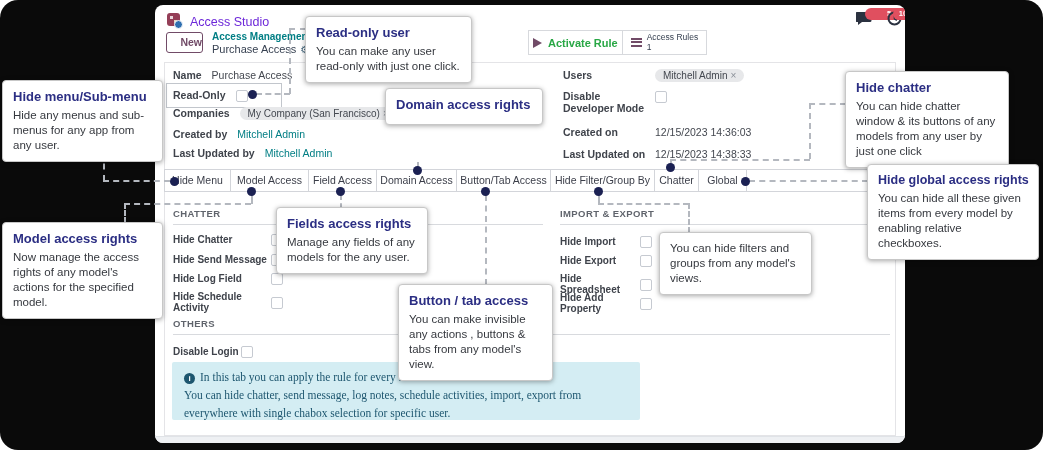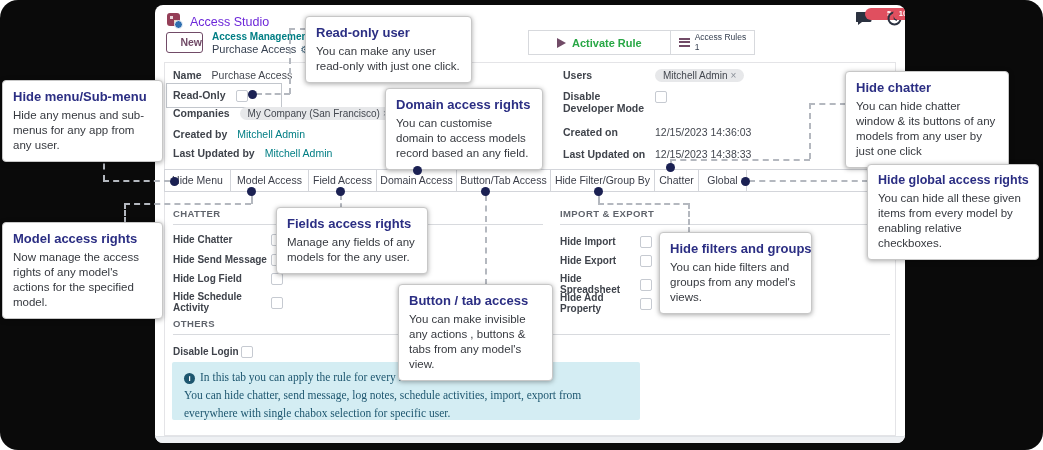--- a/index.html
+++ b/index.html
@@ -24,21 +24,21 @@
            color:#fff; font-size:7.5px; font-weight:bold; border-radius:7px; text-align:center; line-height:12px; }
 
   .new-btn { position:absolute; left:11px; top:27px; width:37px; height:21px; background:#fff;
              border:1px solid #714B67; border-radius:3px; color:#714B67; font-size:10.5px; font-weight:bold;
              text-align:right; line-height:19px; }
   .bc-parent { position:absolute; left:57px; top:26px; font-size:10px; font-weight:bold; color:#017E84; }
   .bc-current { position:absolute; left:57px; top:38px; font-size:11px; color:#374151; }
   .bc-gear { color:#41647a; font-size:10px; margin-left:4px; }
 
   .act-group { position:absolute; left:373px; top:25px; height:25px; display:flex; }
-  .act-btn { display:flex; align-items:center; gap:6px; padding:0 28px; border:1px solid #d7d9dd; background:#fff; }
+  .act-btn { display:flex; align-items:center; gap:6px; padding:0 4px; border:1px solid #d7d9dd; background:#fff; }
   .act-btn .play { width:0; height:0; border-left:9px solid #714B67; border-top:5.5px solid transparent; border-bottom:5.5px solid transparent; }
   .act-btn .lbl { color:#28A745; font-size:11px; font-weight:bold; }
   .rules-btn { display:flex; align-items:center; gap:5px; padding:0 8px; border:1px solid #d7d9dd; border-left:none; background:#fff; }
   .rules-ico { width:11px; height:9px; background:repeating-linear-gradient(#714B67 0 2px, transparent 2px 3.5px); }
   .rules-txt { font-size:8.5px; color:#374151; line-height:1.15; }
 
   .sheet { position:absolute; left:9px; top:57px; width:732px; height:374px; background:#fff; border:1px solid #e4e4e7; }
 
   
   .frow { position:absolute; display:flex; align-items:flex-start; font-size:10.5px; color:#43474f; }
@@ -266,32 +266,30 @@
   <div class="co" style="left:2px; top:80px; width:161px">
     <div class="t">Hide menu/Sub-menu</div>
     <div class="b">Hide any menus and sub-menus for any app from any user.</div>
   </div>
   <div class="co" style="left:2px; top:222px; width:161px">
     <div class="t">Model access rights</div>
     <div class="b">Now manage the access rights of any model's actions for the specified model.</div>
   </div>
   <div class="co" style="left:385px; top:88px; width:158px">
     <div class="t">Domain access rights</div>
-    <div class="b">You can customise domain to access models record based an any field.</div>
   </div>
   <div class="co" style="left:276px; top:207px; width:152px">
     <div class="t">Fields access rights</div>
     <div class="b">Manage any fields of any models for the any user.</div>
   </div>
   <div class="co" style="left:398px; top:284px; width:155px">
     <div class="t">Button / tab access</div>
     <div class="b">You can make invisible any actions , buttons &amp; tabs from any model's view.</div>
   </div>
   <div class="co" style="left:659px; top:232px; width:153px">
-    <div class="t">Hide filters and groups</div>
     <div class="b">You can hide filters and groups from any model's views.</div>
   </div>
   <div class="co" style="left:845px; top:71px; width:164px">
     <div class="t">Hide chatter</div>
     <div class="b">You can hide chatter window &amp; its buttons of any models from any user by just one click</div>
   </div>
   <div class="co" style="left:867px; top:164px; width:172px">
     <div class="t" style="font-size:12.5px">Hide global access rights</div>
     <div class="b">You can hide all these given items from every model by enabling relative checkboxes.</div>
   </div>

